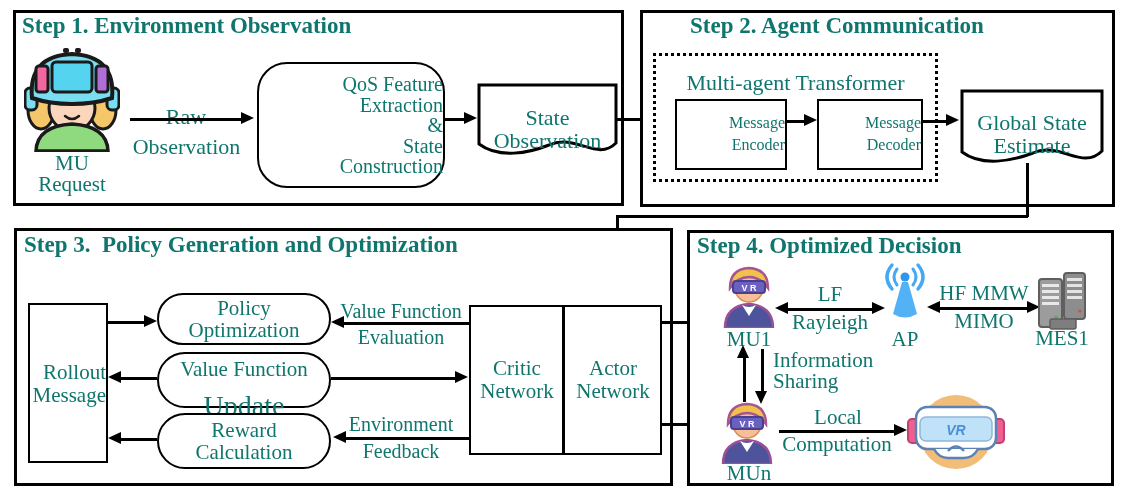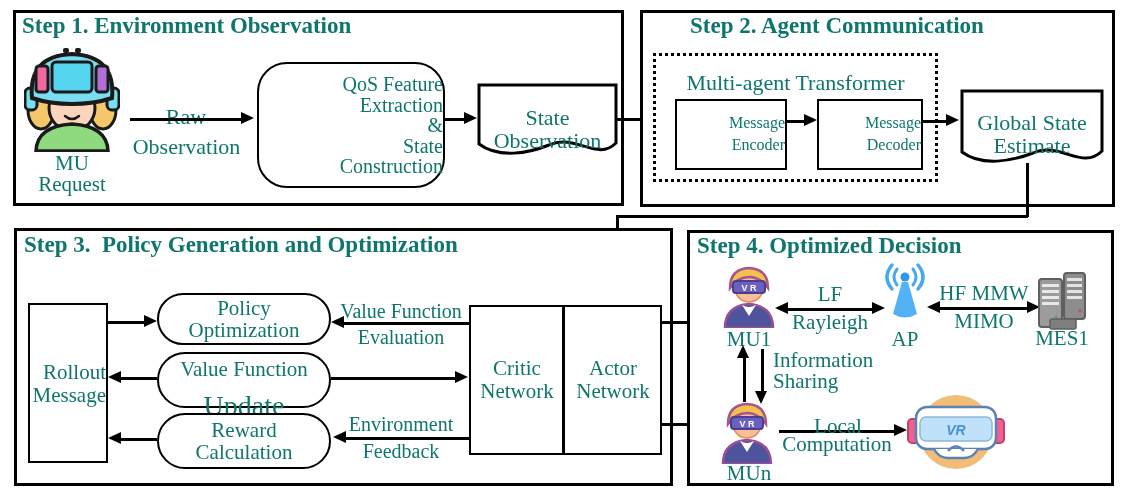--- a/index.html
+++ b/index.html
@@ -258,21 +258,21 @@
       <rect x="11" y="17" width="32" height="12" rx="3" fill="#6a60c0" stroke="#4a3f8f" stroke-width="2"></rect>
       <text x="27" y="27" text-anchor="middle" font-size="9" font-weight="bold" fill="#ffffff" font-family="Liberation Sans, sans-serif">V R</text>
       <path d="M3,64 Q3,42 27,40 Q51,42 51,64 Z" fill="#4d549c" stroke="#9a4f96" stroke-width="2.5"></path>
       <path d="M20,41 L27,52 L34,41 Q27,45 20,41 Z" fill="#ffffff"></path>
     </svg>
   </div>
   <div class="lbl" style="left:710px;top:463px;width:78px;">MUn</div>
 
   <div class="hl" style="left:779px;top:430px;width:118px;"></div>
   <div class="ah ah-r" style="left:894px;top:424px;"></div>
-  <div class="lbl" style="left:798px;top:416px;width:80px;">Local</div>
+  <div class="lbl" style="left:798px;top:407px;width:80px;">Local</div>
   <div class="lbl" style="left:781px;top:434px;width:112px;">Computation</div>
 
   <div class="icon" style="left:906px;top:387px;width:100px;height:90px;">
     <svg viewBox="0 0 100 90">
       <circle cx="50" cy="45" r="37" fill="#f1bd78"></circle>
       <rect x="2" y="32" width="13" height="24" rx="4" fill="#ee5f92" stroke="#c2416e" stroke-width="2"></rect>
       <rect x="85" y="32" width="13" height="24" rx="4" fill="#ee5f92" stroke="#c2416e" stroke-width="2"></rect>
       <rect x="10" y="20" width="80" height="42" rx="11" fill="#ffffff" stroke="#5b82b5" stroke-width="2.5"></rect>
       <rect x="14" y="30" width="72" height="24" rx="6" fill="#bfe2f8" stroke="#8fb6d9" stroke-width="1.5"></rect>
       <text x="50" y="48" text-anchor="middle" font-size="14" font-style="italic" font-weight="bold" fill="#4a90d9" font-family="Liberation Sans, sans-serif">VR</text>

